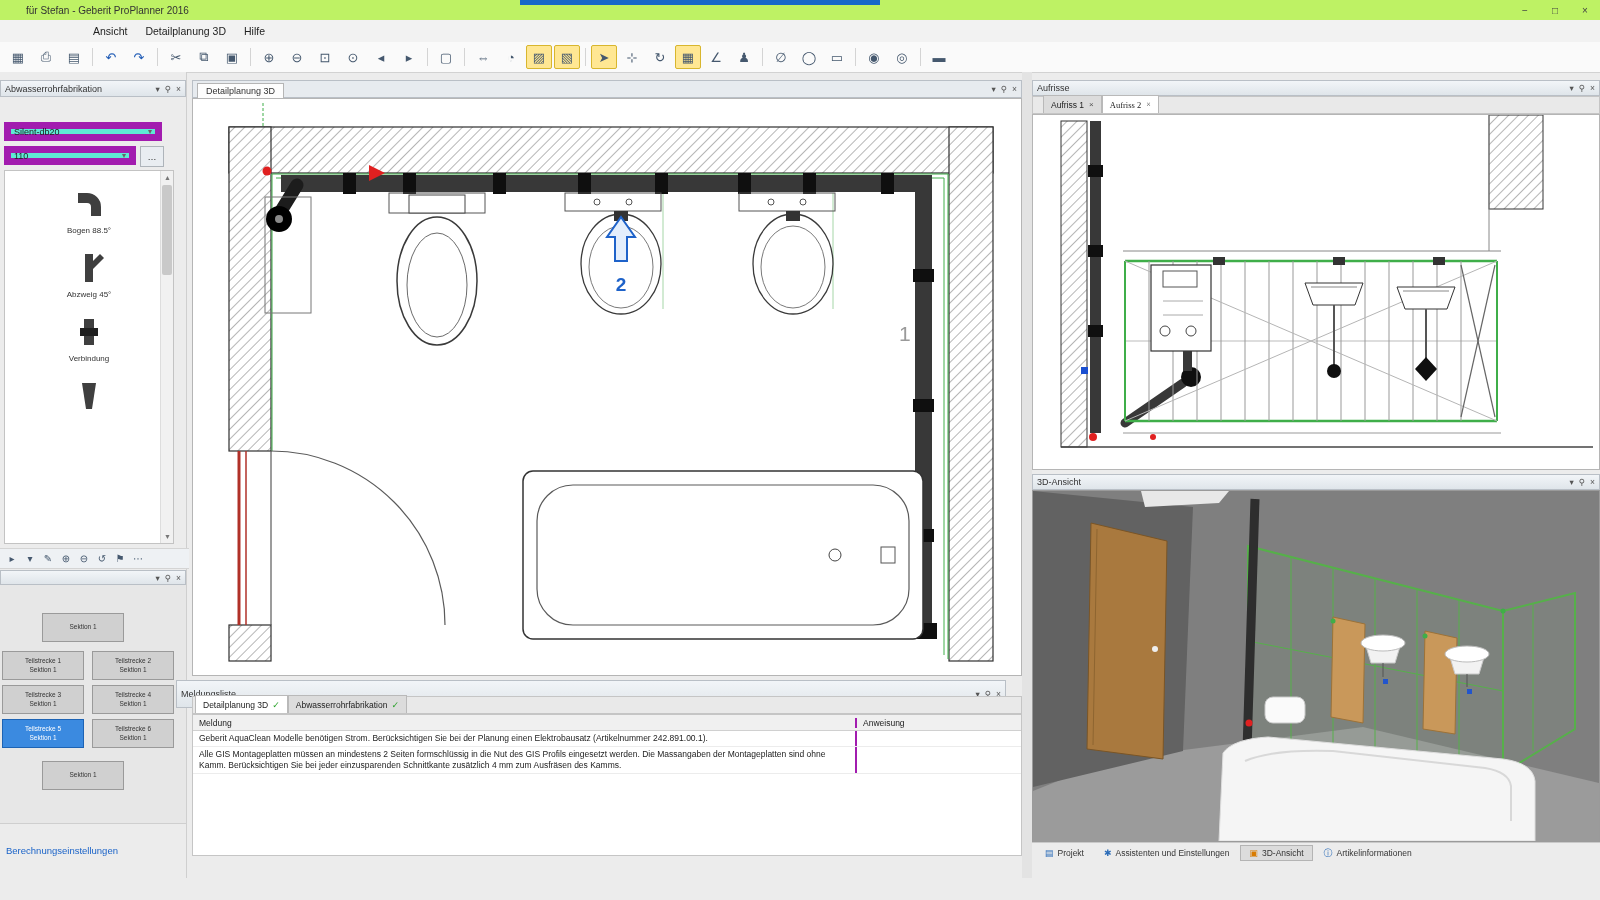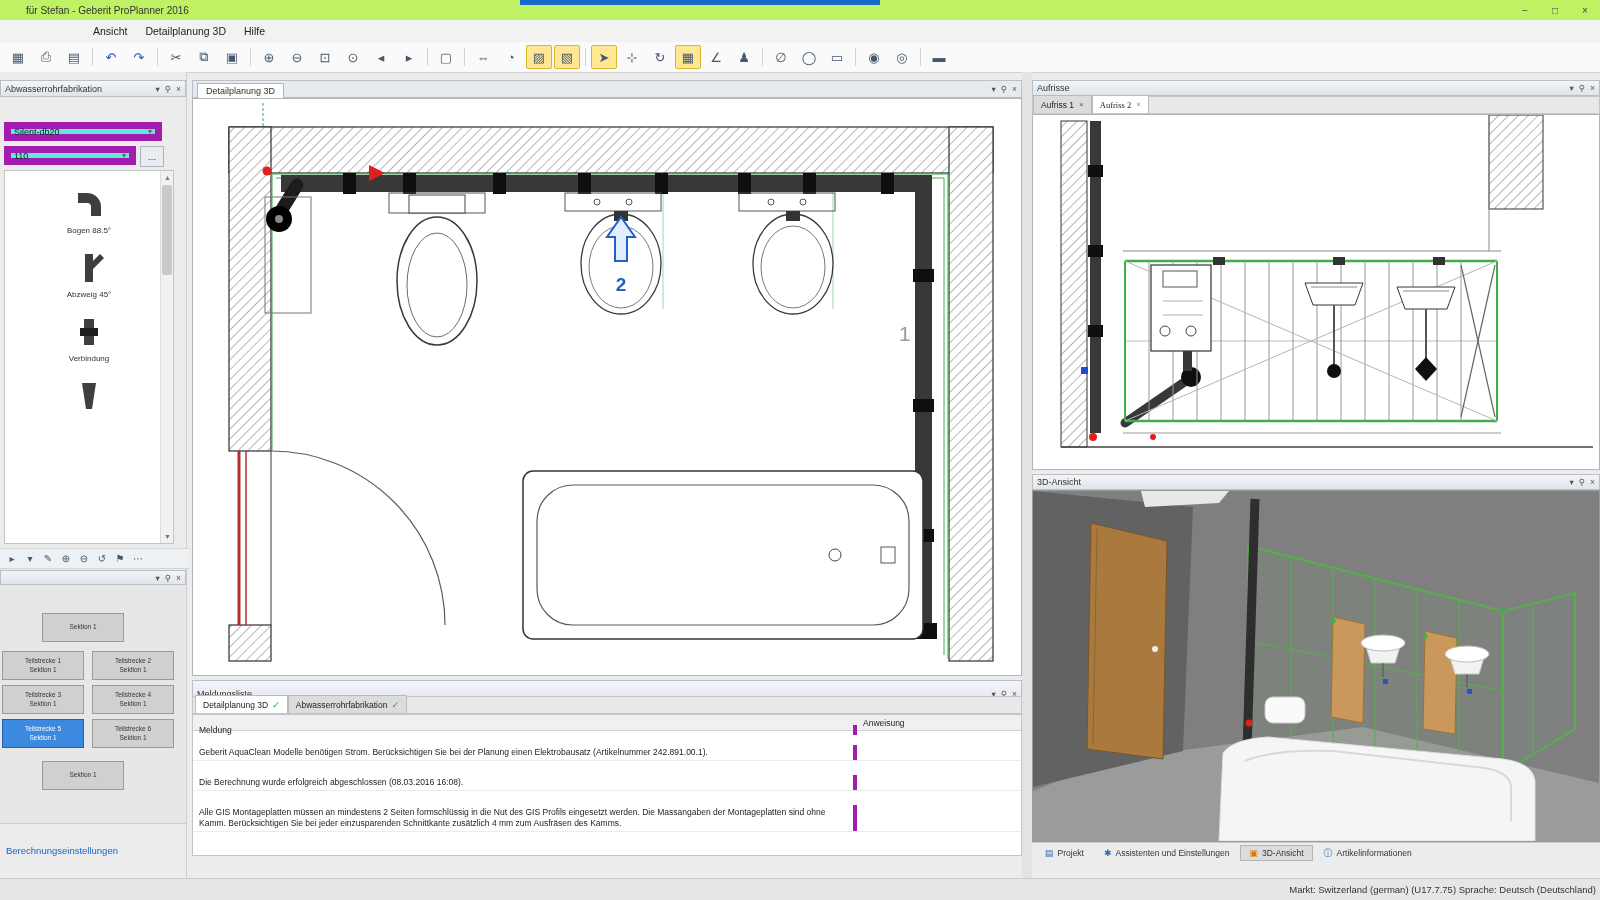--- a/index.html
+++ b/index.html
@@ -43,36 +43,36 @@
   .mini{width:18px;height:16px;display:flex;align-items:center;justify-content:center;font-size:10px;color:#45586e;}
   #tree-head{left:0;top:570px;width:186px;height:15px;}
   #tree-area{position:absolute;left:0;top:585px;width:186px;height:238px;background:#e7e7e7;border-bottom:1px solid #cfcfcf;}
   .blk{position:absolute;width:80px;height:27px;background:#d0d0d0;border:1px solid #9a9a9a;font-size:6.5px;line-height:1.35;display:flex;flex-direction:column;align-items:center;justify-content:center;color:#333;text-align:center;}
   .blk.sel{background:#3b8ae0;border-color:#1d63b4;color:#fff;}
   #settings-link{position:absolute;left:6px;top:845px;font-size:9.5px;color:#1a63c8;}
   
   #plan-head{left:192px;top:80px;width:830px;height:18px;background:#e7ebef;border:1px solid #b9bfc6;}
   #plan-tab{background:#fdfdfd;border:1px solid #b5b5b5;border-bottom:none;font-size:9px;padding:2px 8px;margin-top:3px;}
   #plan-canvas{left:192px;top:98px;width:830px;height:578px;}
-  #msg-head{left:192px;top:680px;width:830px;height:28px;}
+  #msg-head{left:176px;top:680px;width:830px;height:28px;}
   #msg-tabs{position:absolute;left:192px;top:696px;width:830px;height:18px;background:#e9e9e9;border:1px solid #c5c5c5;box-sizing:border-box;display:flex;align-items:flex-end;padding-left:2px;}
   .msg-tab{font-size:8.5px;padding:2px 7px;border:1px solid #b9b9b9;border-bottom:none;background:#dcdcdc;display:flex;align-items:center;gap:4px;height:13px;}
   .msg-tab.active{background:#fff;}
   .check{color:#2aa22a;font-size:9px;}
   #msg-table{position:absolute;left:192px;top:714px;width:830px;height:142px;background:#fff;border:1px solid #c5c5c5;box-sizing:border-box;font-size:8.5px;}
   #msg-cols{display:flex;background:#f0f0f0;border-bottom:1px solid #d0d0d0;height:15px;align-items:center;}
-  .col-m{width:664px;padding-left:6px;box-sizing:border-box;border-right:4px solid #a21caf;margin-top:14px;}
+  .col-m{width:664px;padding-left:6px;box-sizing:border-box;border-right:2px solid #a21caf;}
   .col-a{flex:1;padding-left:6px;}
   .msg-row{display:flex;border-bottom:1px solid #ececec;align-items:stretch;}
   .msg-row .col-m{padding:2px 8px 2px 6px;line-height:1.3;}
   
   #vsplit{position:absolute;left:1022px;top:72px;width:10px;height:806px;background:#e3e3e3;}
   
   #auf-head{left:1032px;top:80px;width:568px;height:16px;}
-  #auf-tabs{position:absolute;left:1032px;top:96px;width:568px;height:18px;background:#e9e9e9;border:1px solid #c5c5c5;box-sizing:border-box;display:flex;align-items:flex-end;padding-left:0;}
+  #auf-tabs{position:absolute;left:1032px;top:96px;width:568px;height:18px;background:#e9e9e9;border:1px solid #c5c5c5;box-sizing:border-box;display:flex;align-items:flex-end;padding-left:10px;}
   .auf-tab{font-size:8.5px;padding:2px 7px;border:1px solid #b9b9b9;border-bottom:none;background:#dcdcdc;display:flex;align-items:center;gap:5px;height:13px;}
   .auf-tab.active{background:#fff;font-family:Liberation Serif, serif;}
   .tabx{font-size:8px;color:#555;}
   #elev-canvas{left:1032px;top:114px;width:568px;height:356px;}
   #v3d-head{left:1032px;top:474px;width:568px;height:16px;}
   #v3d-canvas{left:1032px;top:490px;width:568px;height:352px;background:#7f7f7f;}
   #r-tabs{position:absolute;left:1032px;top:842px;width:568px;height:20px;background:#ececec;border-top:1px solid #c9c9c9;display:flex;align-items:center;padding-left:4px;gap:2px;}
   .rtab{font-size:8.5px;display:flex;align-items:center;gap:4px;padding:2px 8px;border:1px solid transparent;color:#333;}
   .rtab.active{background:#dcdcdc;border-color:#b4b4b4;}
   .rtab .ric{font-size:9px;}
@@ -393,24 +393,20 @@
       <span class="check">✓</span>
     </span>
   </div>
   <div id="msg-table">
     <div id="msg-cols">
       <span class="col-m">Meldung</span>
       <span class="col-a">Anweisung</span>
     </div>
     <div class="msg-row">
       <span class="col-m">Geberit AquaClean Modelle benötigen Strom. Berücksichtigen Sie bei der Planung einen Elektrobausatz (Artikelnummer 242.891.00.1).</span>
-      <span class="col-a"></span>
-    </div>
-    <div class="msg-row">
-      <span class="col-m">Die Berechnung wurde erfolgreich abgeschlossen (08.03.2016 16:08).</span>
       <span class="col-a"></span>
     </div>
     <div class="msg-row">
       <span class="col-m">Alle GIS Montageplatten müssen an mindestens 2 Seiten formschlüssig in die Nut des GIS Profils eingesetzt werden. Die Massangaben der Montageplatten sind ohne Kamm. Berücksichtigen Sie bei jeder einzusparenden Schnittkante zusätzlich 4 mm zum Ausfräsen des Kamms.</span>
       <span class="col-a"></span>
     </div>
   </div>
 
   <div id="vsplit"></div>
 
@@ -591,17 +587,14 @@
     <span class="rtab active">
       <span class="ric orange">▣</span>
       <span>3D-Ansicht</span>
     </span>
     <span class="rtab">
       <span class="ric blue">ⓘ</span>
       <span>Artikelinformationen</span>
     </span>
   </div>
 
-  <div id="statusbar">
-    <span>Markt: Switzerland (german) (U17.7.75) Sprache: Deutsch (Deutschland)</span>
-  </div>
 
 </div>
 
 </body></html>

